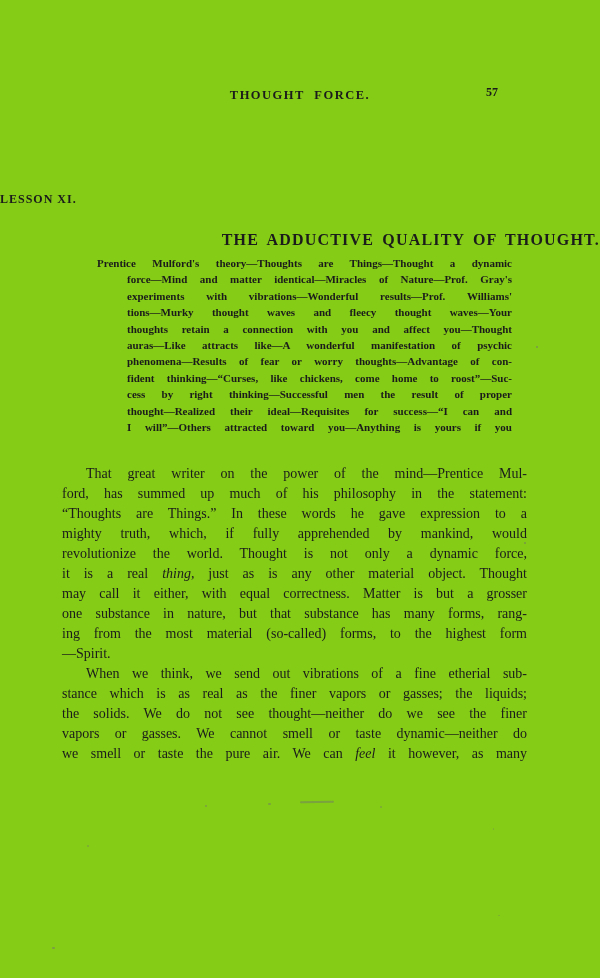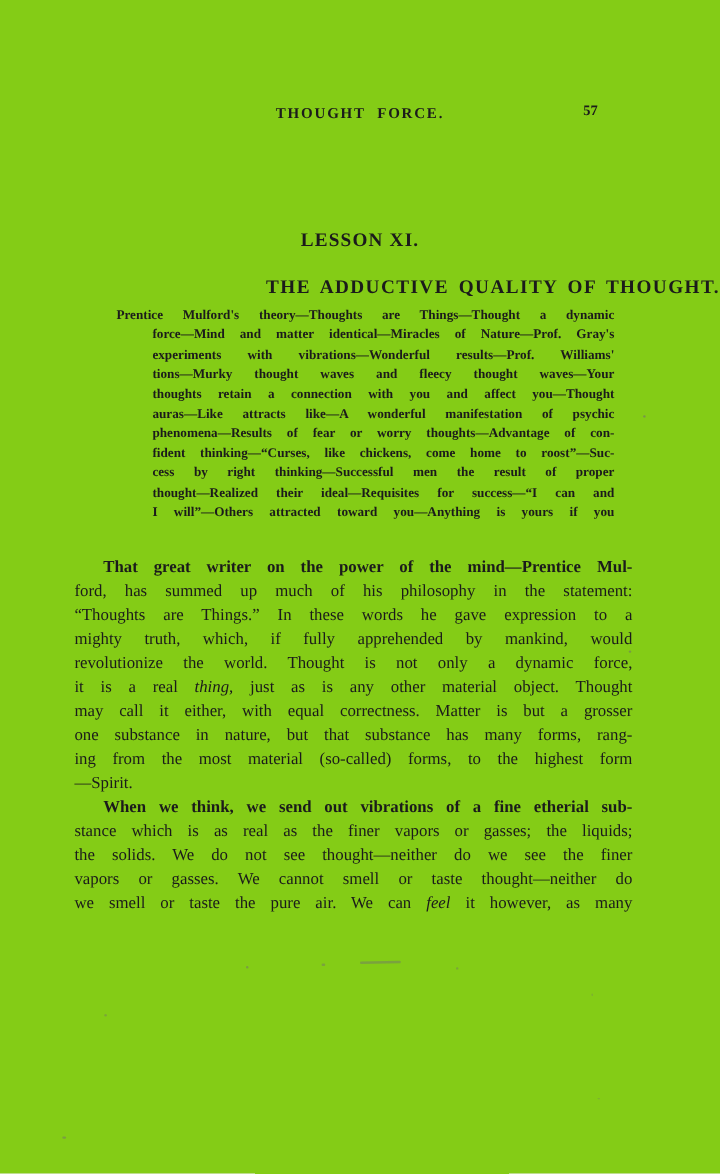--- a/index.html
+++ b/index.html
@@ -36,22 +36,22 @@
     font-weight: 700;
     font-family: Liberation Serif, serif;
   }
 
   
   .lesson-heading {
     position: absolute;
     top: 192px;
     left: 0;
     width: 100%;
-    text-align: center;
-    font-size: 16px;
+    text-align: left;
+    font-size: 12px;
     font-weight: 700;
     letter-spacing: 1px;
   }
   .lesson-subheading {
     position: absolute;
     top: 231px;
     left: 0;
     width: 100%;
     text-align: right;
     font-size: 16px;
@@ -74,21 +74,21 @@
 
   
   .body-text {
     position: absolute;
     top: 464px;
     left: 62px;
     width: 465px;
     font-size: 14px;
     line-height: 20px;
   }
-  .indent { text-indent: 24px; font-weight: bold; }
+  .indent { text-indent: 24px; }
   .it { font-style: italic; }
 
   .jl { text-align: justify; text-align-last: justify; }
   .ll { text-align: left; text-align-last: left; }
 
   
   .speck {
     position: absolute;
     background: #6f6f6f;
     border-radius: 1px;
@@ -131,21 +131,21 @@
       <div class="body-line jl"><span>it is a real </span><span class="it">thing,</span><span> just as is any other material object. Thought</span></div>
       <div class="body-line jl">may call it either, with equal correctness. Matter is but a grosser</div>
       <div class="body-line jl">one substance in nature, but that substance has many forms, rang-</div>
       <div class="body-line jl">ing from the most material (so-called) forms, to the highest form</div>
       <div class="body-line ll">—Spirit.</div>
     </div>
     <div>
       <div class="body-line jl indent">When we think, we send out vibrations of a fine etherial sub-</div>
       <div class="body-line jl">stance which is as real as the finer vapors or gasses; the liquids;</div>
       <div class="body-line jl">the solids. We do not see thought—neither do we see the finer</div>
-      <div class="body-line jl">vapors or gasses. We cannot smell or taste thought—neither do</div>
+      <div class="body-line jl">vapors or gasses. We cannot smell or taste dynamic—neither do</div>
       <div class="body-line jl"><span>we smell or taste the pure air. We can </span><span class="it">feel</span><span> it however, as many</span></div>
     </div>
   </div>
 
   <div class="speck" style="left:300px; top:801px; width:34px; height:2px; opacity:.45; transform:rotate(-1deg);"></div>
   <div class="speck" style="left:205px; top:805px; width:2px; height:2px; opacity:.5;"></div>
   <div class="speck" style="left:268px; top:803px; width:3px; height:2px; opacity:.45;"></div>
   <div class="speck" style="left:380px; top:806px; width:2px; height:2px; opacity:.4;"></div>
   <div class="speck" style="left:536px; top:346px; width:2px; height:2px; opacity:.6;"></div>
   <div class="speck" style="left:524px; top:542px; width:2px; height:2px; opacity:.55;"></div>

